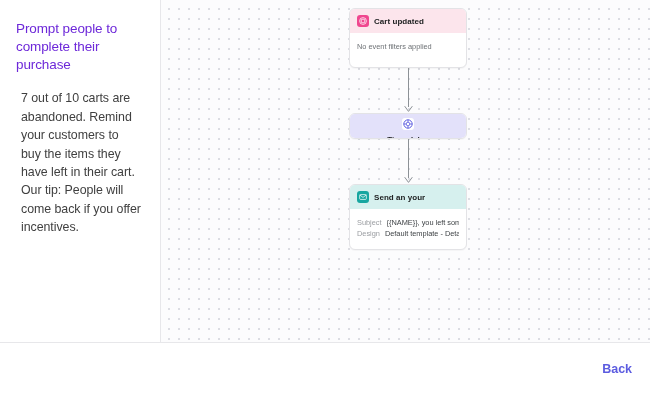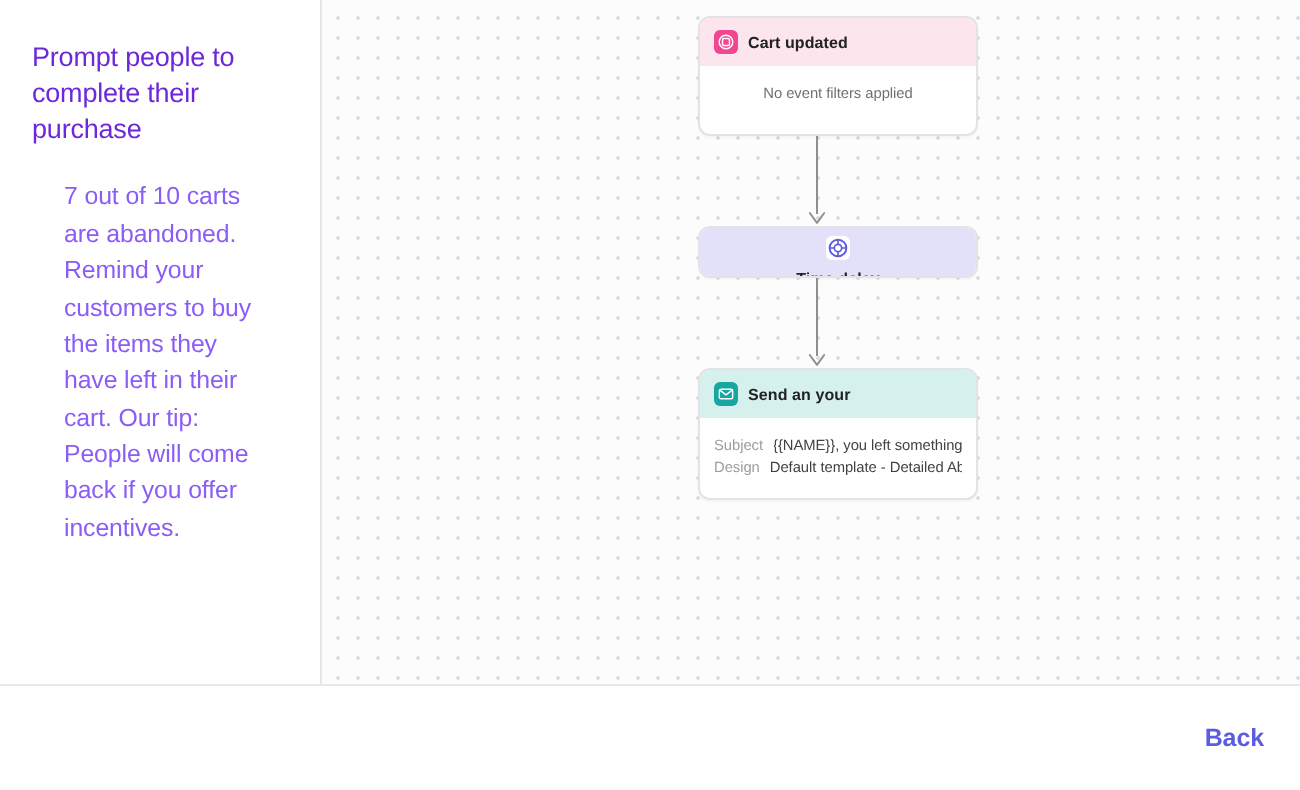--- a/index.html
+++ b/index.html
@@ -83,23 +83,23 @@
     font-size: 13.5px;
     font-weight: 400;
     color: #6d28d9;
     line-height: 1.32;
     margin: 0 0 16px 0;
     letter-spacing: -0.1px;
   }
   .sidebar-body {
     font-size: 12.4px;
     font-weight: 400;
-    color: #8b5cf6;
+    color: #404040;
     line-height: 1.48;
-    margin: 16px;
+    margin: 5px;
     letter-spacing: -0.05px;
   }
 
   
   .canvas {
     flex: 1 1 auto;
     position: relative;
     background-color: #fcfcfd;
     background-image: radial-gradient(#dcdde3 0.9px, transparent 0.9px);
     background-size: 10px 10px;
@@ -109,21 +109,21 @@
 
   .flow {
     position: absolute;
     left: 188px;
     top: 8px;
     width: 118px;
   }
 
   
   .node {
-    width: 140px;
+    width: 118px;
     box-sizing: border-box;
     background: #ffffff;
     border: 1px solid #e3e3e6;
     border-radius: 6px;
     overflow: hidden;
     box-shadow: 0 1px 1px rgba(22, 29, 37, 0.03);
   }
   .node-header {
     display: flex;
     align-items: center;
@@ -147,21 +147,20 @@
     display: flex;
     align-items: center;
     justify-content: center;
   }
   .node-icon svg { display: block; }
 
   .node-body {
     padding: 8px 7px 10px 7px;
     min-height: 34px;
     box-sizing: border-box;
-    text-align: center;
   }
   .node-line {
     font-size: 7.4px;
     color: #6d7175;
     line-height: 1.5;
     white-space: nowrap;
     overflow: hidden;
     letter-spacing: -0.02px;
   }
   .kv {

